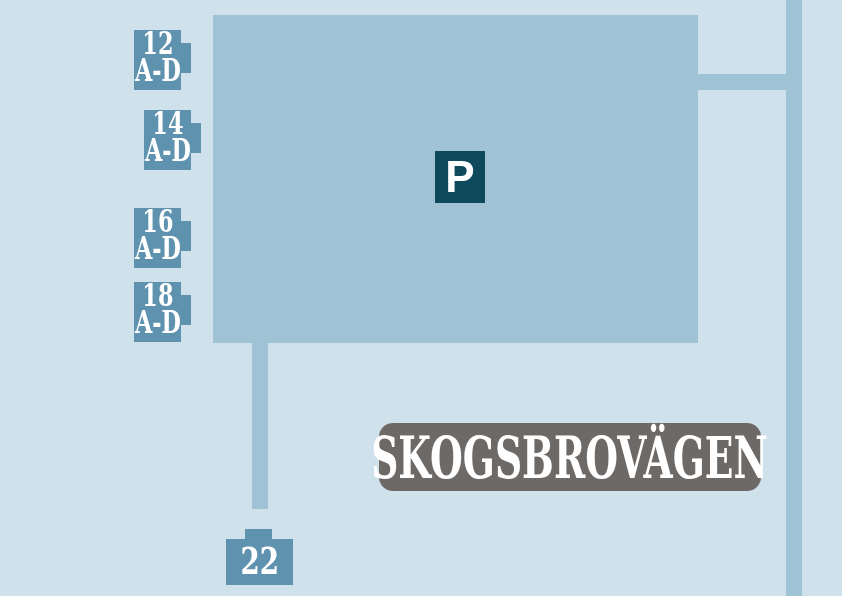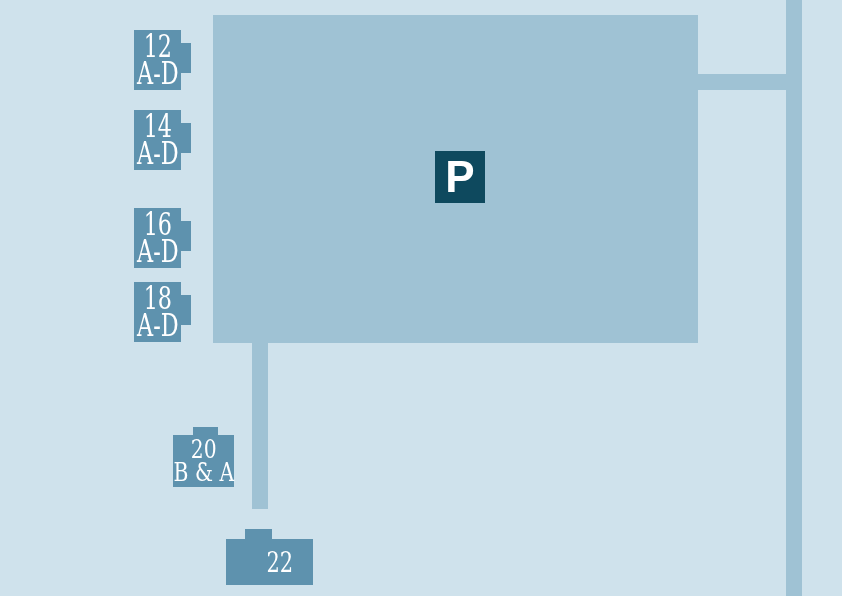--- a/index.html
+++ b/index.html
@@ -20,23 +20,22 @@
   #parking-lot { left: 213px; top: 15px; width: 485px; height: 328px; }
   #connector-road { left: 698px; top: 74px; width: 88px; height: 16px; }
   #right-road { left: 786px; top: 0; width: 16px; height: 596px; }
   #driveway-road { left: 252px; top: 343px; width: 16px; height: 166px; }
 
   .bldg {
     position: absolute;
     background: var(--building-marker, #5e92ae);
     color: var(--label-text, #ffffff);
     display: flex;
-    align-items: center;
     justify-content: center;
-    font-weight: normal;
+    font-weight: bold;
   }
   .bldg .txt {
     display: flex;
     flex-direction: column;
     align-items: center;
     text-align: center;
     transform: scaleX(0.72);
     white-space: nowrap;
   }
   .bldg-side { left: 134px; width: 47px; height: 60px; font-size: 31px; }
@@ -44,37 +43,37 @@
   .bldg-side::after {
     content: "";
     position: absolute;
     right: -10px;
     top: 13px;
     width: 10px;
     height: 30px;
     background: var(--building-marker, #5e92ae);
   }
   #b12 { top: 30px; }
-  #b14 { top: 110px; }
+  #b14 { top: 110px; margin-left: 10px; }
   #b16 { top: 208px; }
   #b18 { top: 270px; margin-top: 12px; }
 
   #b20 { left: 173px; top: 435px; width: 61px; height: 52px; font-size: 26px; }
   #b20 .txt { line-height: 23px; transform: scaleX(0.78); }
   #b20::after {
     content: "";
     position: absolute;
     left: 20px;
     top: -8px;
     width: 25px;
     height: 8px;
     background: var(--building-marker, #5e92ae);
   }
 
-  #b22 { left: 226px; top: 539px; width: 67px; height: 46px; font-size: 28px; padding-left: 20px; }
+  #b22 { left: 226px; top: 539px; width: 67px; height: 46px; font-size: 37px; }
   #b22 .txt { transform: scaleX(0.75); }
   #b22::after {
     content: "";
     position: absolute;
     left: 19px;
     top: -10px;
     width: 27px;
     height: 10px;
     background: var(--building-marker, #5e92ae);
   }
@@ -150,27 +149,24 @@
     </div>
   </div>
 
   <div class="bldg bldg-side" id="b18">
     <div class="txt">
       <div>18</div>
       <div>A-D</div>
     </div>
   </div>
 
-  <div class="bldg" id="b20">
-    <div class="txt">
-      <div>20</div>
-      <div>B &amp; A</div>
-    </div>
-  </div>
 
   <div class="bldg" id="b22">
     <div class="txt">
       <div>22</div>
     </div>
   </div>
 
+  <div class="badge">
+    <span class="txt">SKOGSBROVÄGEN</span>
+  </div>
 
 </div>
 
 </body></html>

